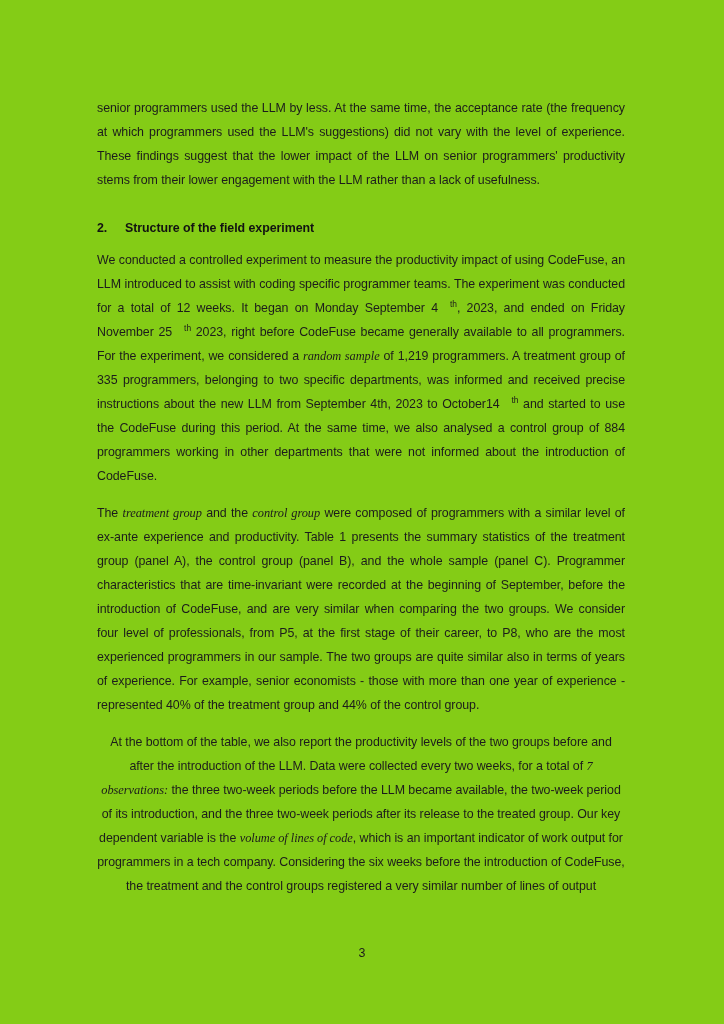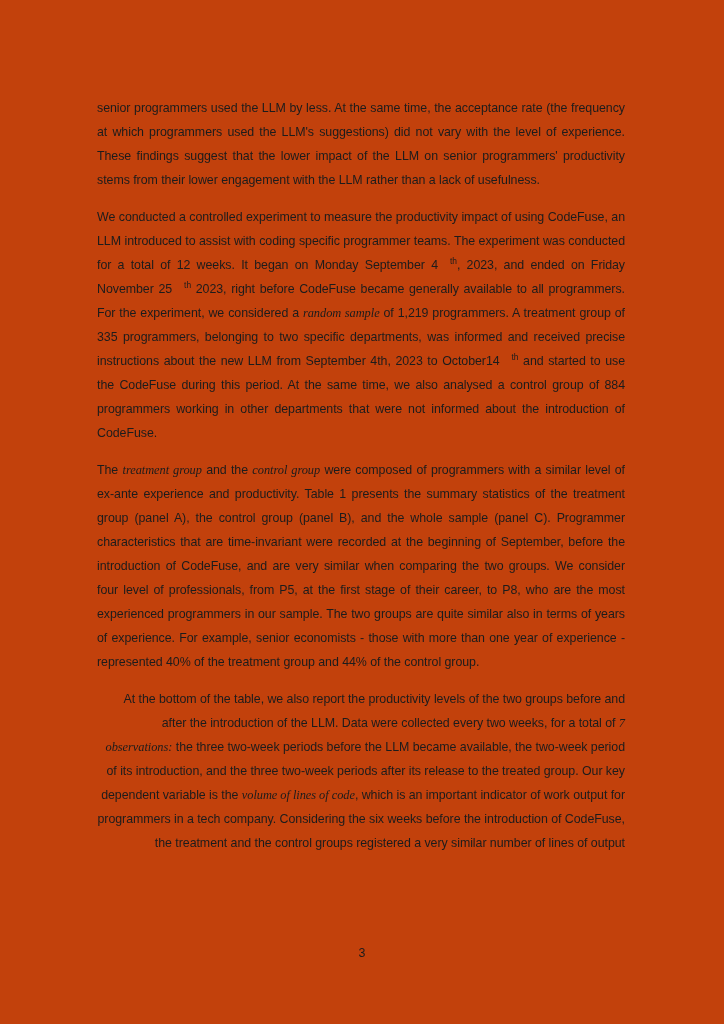--- a/index.html
+++ b/index.html
@@ -9,42 +9,42 @@
   }
   body {
     font-family: "Liberation Sans", sans-serif;
     color: #1a1a1a;
   }
   .page {
     position: relative;
     width: 724px;
     height: 1024px;
     margin: 0 auto;
-    background: #c2410c;
+    background: #84cc16;
     overflow: hidden;
     box-sizing: border-box;
   }
   .content {
     position: absolute;
     left: 97px;
     top: 96px;
     width: 528px;
   }
   p.body-par {
     margin: 0 0 13px 0;
     font-size: 12.4px;
     line-height: 24px;
     text-align: justify;
     text-justify: inter-word;
     letter-spacing: -0.05px;
     word-spacing: 0px;
     color: #1c1c1c;
   }
   p.body-par.nojust {
-    text-align: right;
+    text-align: center;
   }
   h2.section-heading {
     margin: 24px 0 8px 0;
     font-size: 12.4px;
     line-height: 24px;
     font-weight: bold;
     color: #121212;
     letter-spacing: -0.05px;
   }
   h2.section-heading .num {
@@ -73,20 +73,23 @@
 </style>
 </head>
 <body>
 
 <div class="page">
 
   <div class="content">
 
     <p class="body-par"><span>senior programmers used the LLM by less. At the same time, the acceptance rate (the frequency at which programmers used the LLM's suggestions) did not vary with the level of experience. These findings suggest that the lower impact of the LLM on senior programmers' productivity stems from their lower engagement with the LLM rather than a lack of usefulness.</span></p>
 
+    <h2 class="section-heading">
+      <span class="num">2.</span><span>Structure of the field experiment</span>
+    </h2>
 
     <p class="body-par"><span>We conducted a controlled experiment to measure the productivity impact of using CodeFuse, an LLM introduced to assist with coding specific programmer teams. The experiment was conducted for a total of 12 weeks. It began on Monday September 4</span><sup>th</sup><span>, 2023, and ended on Friday November 25</span><sup>th</sup><span> 2023, right before CodeFuse became generally available to all programmers. For the experiment, we considered a </span><em>random sample</em><span> of 1,219 programmers. A treatment group of 335 programmers, belonging to two specific departments, was informed and received precise instructions about the new LLM from September 4th, 2023 to October14</span><sup>th</sup><span> and started to use the CodeFuse during this period. At the same time, we also analysed a control group of 884 programmers working in other departments that were not informed about the introduction of CodeFuse.</span></p>
 
     <p class="body-par"><span>The </span><em>treatment group</em><span> and the </span><em>control group</em><span> were composed of programmers with a similar level of ex-ante experience and productivity. Table 1 presents the summary statistics of the treatment group (panel A), the control group (panel B), and the whole sample (panel C). Programmer characteristics that are time-invariant were recorded at the beginning of September, before the introduction of CodeFuse, and are very similar when comparing the two groups. We consider four level of professionals, from P5, at the first stage of their career, to P8, who are the most experienced programmers in our sample. The two groups are quite similar also in terms of years of experience. For example, senior economists - those with more than one year of experience - represented 40% of the treatment group and 44% of the control group.</span></p>
 
     <p class="body-par nojust"><span>At the bottom of the table, we also report the productivity levels of the two groups before and after the introduction of the LLM. Data were collected every two weeks, for a total of </span><em>7 observations:</em><span> the three two-week periods before the LLM became available, the two-week period of its introduction, and the three two-week periods after its release to the treated group. Our key dependent variable is the </span><em>volume of lines of code</em><span>, which is an important indicator of work output for programmers in a tech company. Considering the six weeks before the introduction of CodeFuse, the treatment and the control groups registered a very similar number of lines of output</span></p>
 
   </div>
 
   <div class="page-number">3</div>

